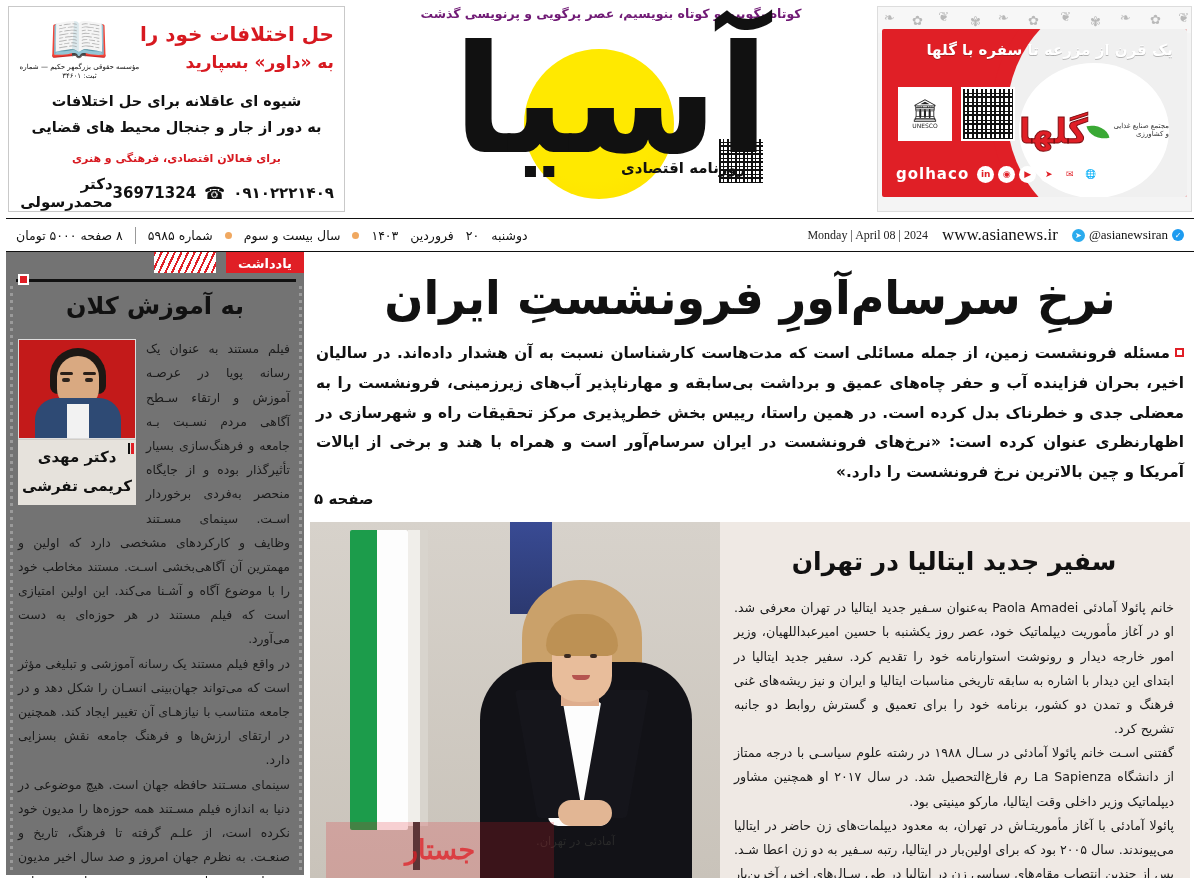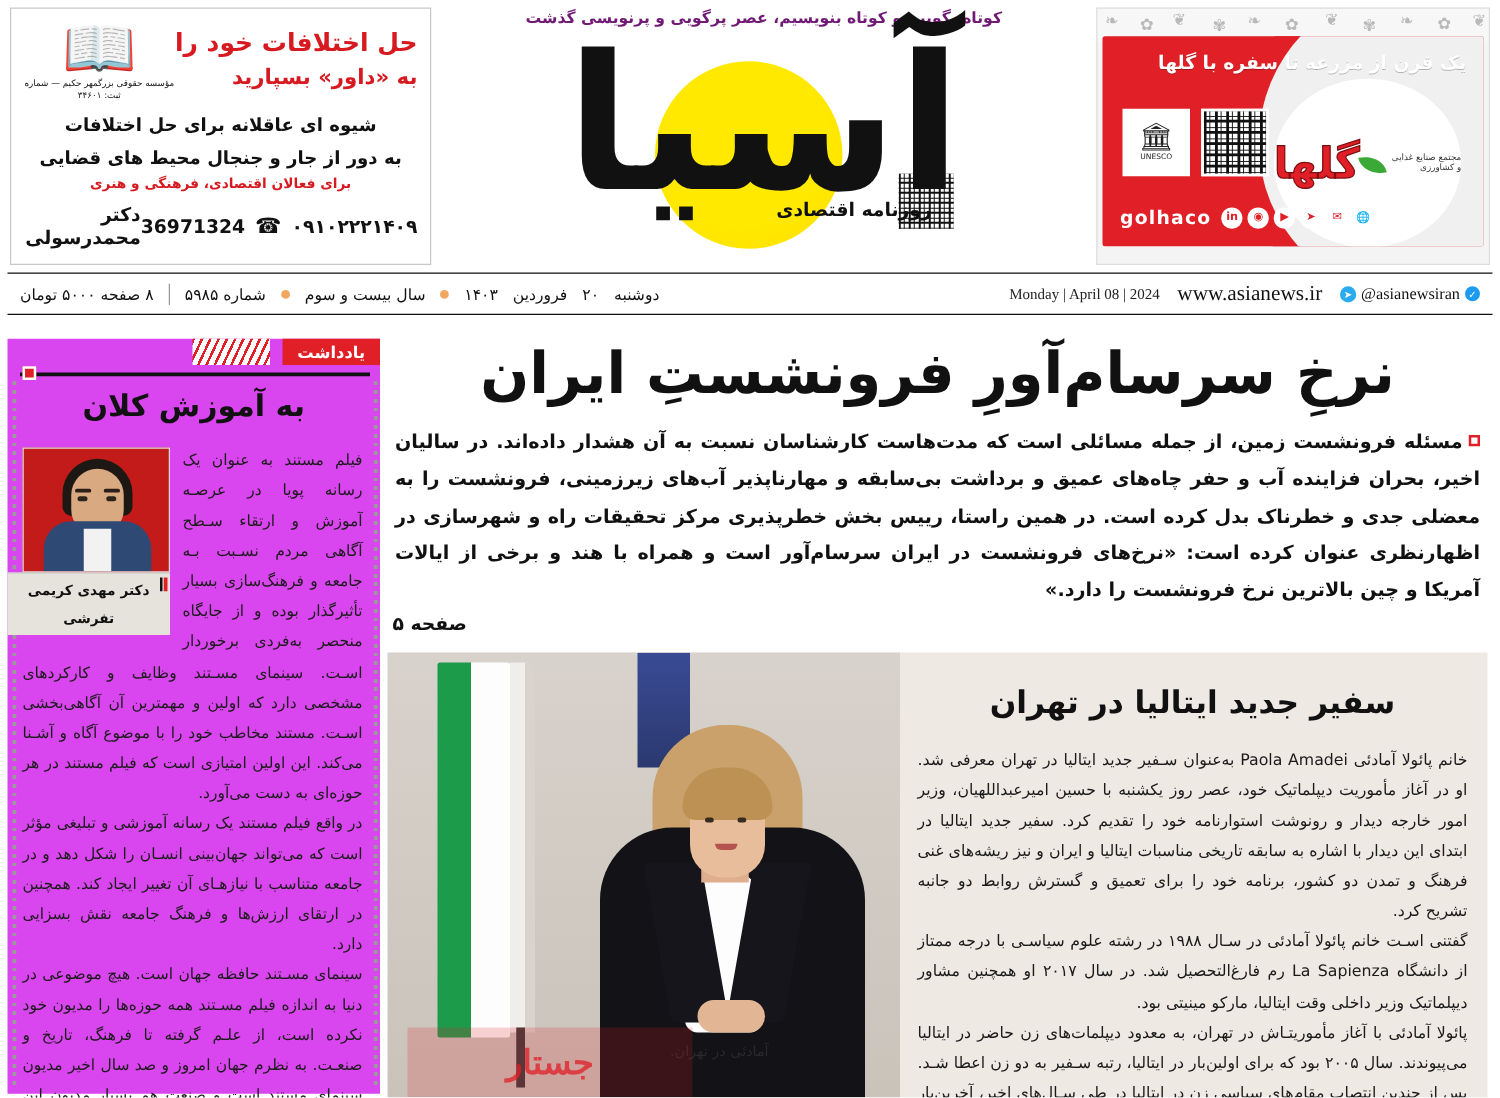--- a/index.html
+++ b/index.html
@@ -122,21 +122,21 @@
     position:relative; padding:8px 10px;
   }
   .ad-r-top{ display:flex; align-items:flex-start; justify-content:space-between; }
   .ad-r-head{ text-align:right; padding-top:4px; }
   .ad-r-h1{ color:#d71920; font-size:20px; font-weight:bold; line-height:1.5; white-space:nowrap;text-align:right;}
   .ad-r-h2{ color:#d71920; font-size:17px; font-weight:bold; line-height:1.6;}
   .book-logo{ width:124px; text-align:center; color:#111; }
   .book-glyph{ font-size:48px; line-height:1; }
   .book-cap{ font-size:7px; line-height:1.3; }
   .ad-r-body{ text-align:center; margin-top:8px; font-size:14.5px; font-weight:bold; line-height:1.75; color:#111;}
-  .ad-r-small{ text-align:center; margin-top:0; font-size:11px; color:#d71920; font-weight:bold;}
+  .ad-r-small{ text-align:center; margin-top:12px; font-size:11px; color:#d71920; font-weight:bold;}
   .ad-r-foot{
     display:flex; align-items:center; justify-content:space-between;
     margin-top:10px; font-size:15px; font-weight:bold;
   }
   .ad-r-phones{ display:flex; align-items:center; gap:8px; }
   .tel-ico{ font-size:17px; }
 
   
   .infobar{
     height:34px; border-top:1.5px solid #111; border-bottom:1.5px solid #111;
@@ -153,22 +153,22 @@
            display:flex;align-items:center;justify-content:center;}
   .vf-ico{ width:12px;height:12px;border-radius:50%;background:#1d9bf0;color:#fff;font-size:8px;
            display:flex;align-items:center;justify-content:center;}
   .dot-sep{ width:7px;height:7px;border-radius:50%;background:#f0a860; display:inline-block;}
   .vbar{ width:1px;height:17px;background:#999; }
 
   
   .content{ display:flex; padding:0 6px; height:623px; }
   .col-main{ flex:1 1 auto; padding:0 4px 0 0; position:relative; }
   .col-side{
-    width:298px; flex:0 0 298px; margin-right:6px; background:#d946ef;
-    position:relative; padding:0;margin-top:19px;
+    width:298px; flex:0 0 298px; margin-right:6px; background:#737373;
+    position:relative; padding:0;
   }
 
   
   .lead-title{
     text-align:center; font-size:46px; font-weight:bold; color:#111;
     margin-top:20px; letter-spacing:-1px; line-height:1.15;
   }
   .lead-body{
     margin-top:14px; font-size:15.3px; line-height:1.95; font-weight:bold;
     text-align:justify; color:#111; padding:0 6px;
@@ -302,22 +302,22 @@
   }
   .m-hair{ position:absolute; left:31px; top:8px; width:56px;height:46px;background:#1d1814;border-radius:28px 28px 8px 8px;}
   .m-head{ position:absolute; left:38px; top:16px; width:42px;height:52px;background:#d9a981;border-radius:21px 21px 19px 19px;}
   .m-brow{ position:absolute; width:13px;height:3px;background:#2a1f18;border-radius:2px; top:32px;}
   .m-browL{ left:41px;} .m-browR{ left:64px;}
   .m-eyeL,.m-eyeR{ position:absolute; width:8px;height:4px;background:#2d231c;border-radius:4px; top:38px;}
   .m-eyeL{ left:43px;} .m-eyeR{ left:66px;}
   .m-suit{ position:absolute; left:16px; bottom:0; width:86px;height:40px;background:#2e4a74;border-radius:22px 22px 0 0;}
   .m-shirt{ position:absolute; left:48px; bottom:0; width:22px;height:34px;background:#f2f2f2;}
   .side-cap{
-    width:130px; background:#e6e2dc; border-top:1px solid #d2cec8;
-    font-size:11px; font-weight:bold; color:#111; text-align:center;
+    width:118px; background:#e6e2dc; border-top:1px solid #d2cec8;
+    font-size:15px; font-weight:bold; color:#111; text-align:center;
     padding:3px 2px; position:relative;
   }
   .side-cap:before{
     content:""; position:absolute; right:2px; top:3px; width:3px; height:11px; background:#e01f26;
   }
   .side-cap:after{
     content:""; position:absolute; right:6px; top:3px; width:2px; height:11px; background:#111;
   }
 </style>
 </head>

